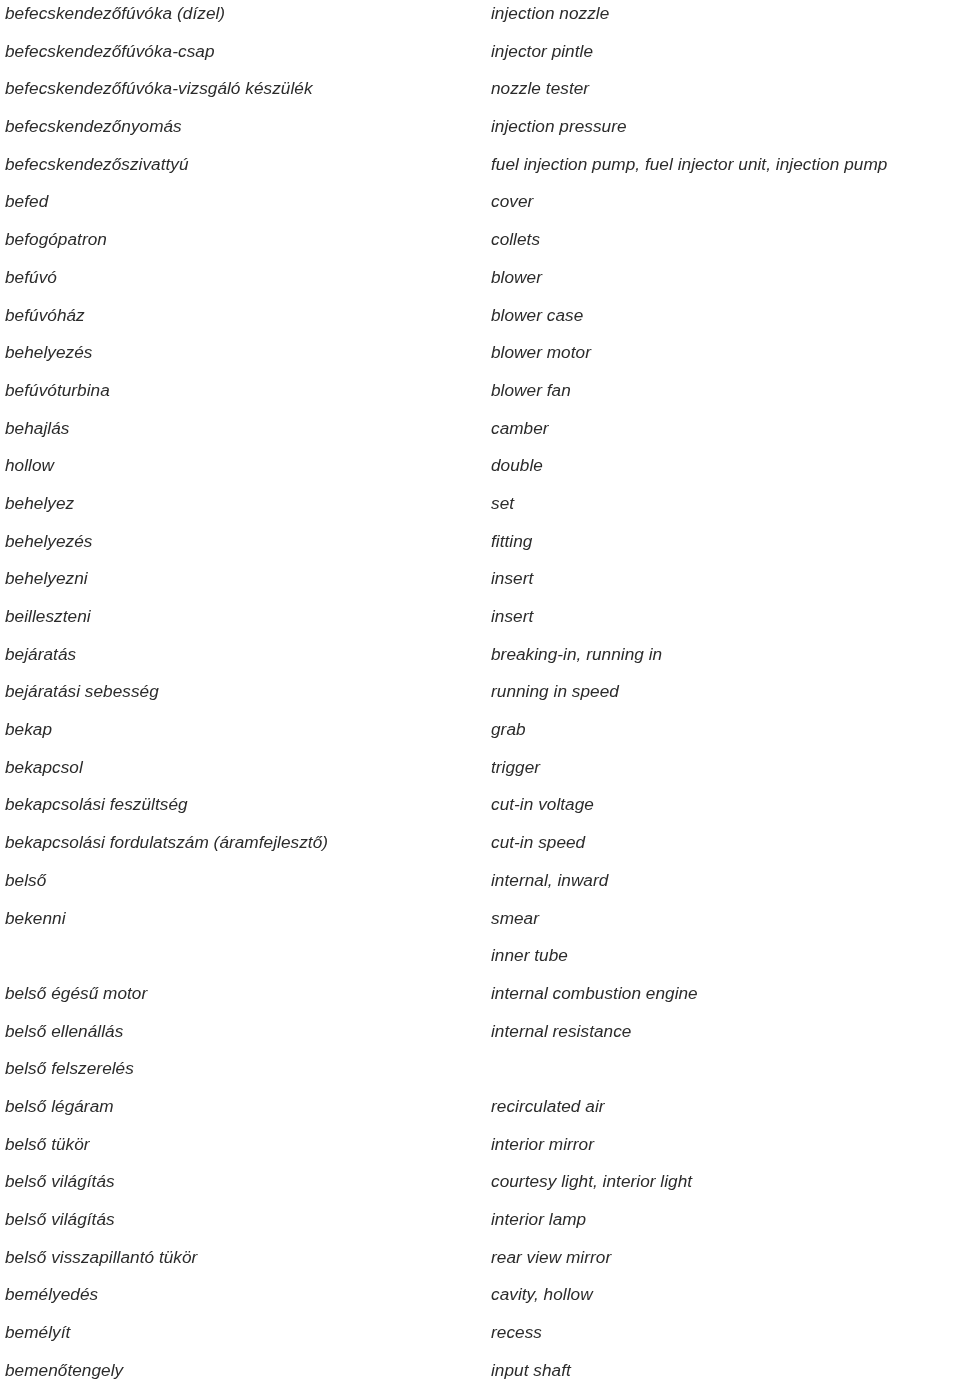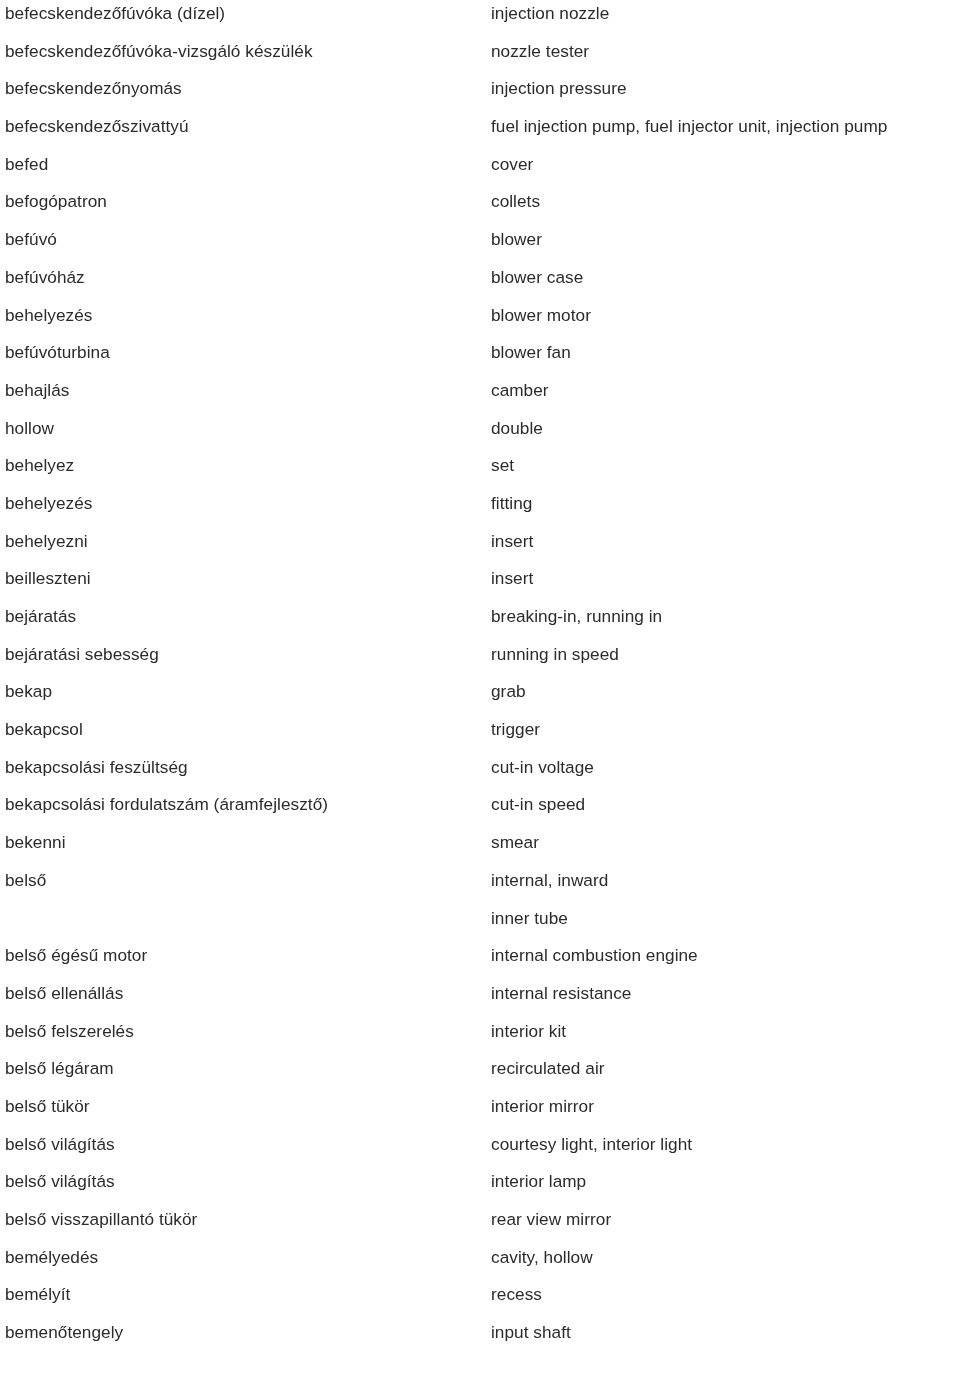--- a/index.html
+++ b/index.html
@@ -22,20 +22,21 @@
     position: absolute;
     left: 0;
     top: 0;
     width: 960px;
   }
 
   .entry-row {
     position: relative;
     height: 37.7px;
     width: 921px;
+    font-style: italic;
   }
 
   .term-source,
   .term-target {
     position: absolute;
     top: 0;
     font-size: 17.2px;
     line-height: 27px;
     white-space: nowrap;
     letter-spacing: 0.05px;
@@ -53,20 +54,24 @@
 </style>
 </head>
 <body>
 
 <div id="glossary">
     <div class="entry-row">
       <span class="term-source">befecskendezőfúvóka (dízel)</span>
       <span class="term-target">injection nozzle</span>
     </div>
     <div class="entry-row">
+      <span class="term-source">befecskendezőfúvóka-csap</span>
+      <span class="term-target">injector pintle</span>
+    </div>
+    <div class="entry-row">
       <span class="term-source">befecskendezőfúvóka-vizsgáló készülék</span>
       <span class="term-target">nozzle tester</span>
     </div>
     <div class="entry-row">
       <span class="term-source">befecskendezőnyomás</span>
       <span class="term-target">injection pressure</span>
     </div>
     <div class="entry-row">
       <span class="term-source">befecskendezőszivattyú</span>
       <span class="term-target">fuel injection pump, fuel injector unit, injection pump</span>
@@ -137,41 +142,40 @@
     </div>
     <div class="entry-row">
       <span class="term-source">bekapcsolási feszültség</span>
       <span class="term-target">cut-in voltage</span>
     </div>
     <div class="entry-row">
       <span class="term-source">bekapcsolási fordulatszám (áramfejlesztő)</span>
       <span class="term-target">cut-in speed</span>
     </div>
     <div class="entry-row">
+      <span class="term-source">belső</span>
+      <span class="term-target">internal, inward</span>
+    </div>
+    <div class="entry-row">
       <span class="term-source">bekenni</span>
       <span class="term-target">smear</span>
     </div>
     <div class="entry-row">
-      <span class="term-source">belső</span>
-      <span class="term-target">internal, inward</span>
-    </div>
-    <div class="entry-row">
       <span class="term-target">inner tube</span>
     </div>
     <div class="entry-row">
       <span class="term-source">belső égésű motor</span>
       <span class="term-target">internal combustion engine</span>
     </div>
     <div class="entry-row">
       <span class="term-source">belső ellenállás</span>
       <span class="term-target">internal resistance</span>
     </div>
     <div class="entry-row">
       <span class="term-source">belső felszerelés</span>
-      <span class="term-target">interior kit</span>
     </div>
     <div class="entry-row">
       <span class="term-source">belső légáram</span>
       <span class="term-target">recirculated air</span>
     </div>
     <div class="entry-row">
       <span class="term-source">belső tükör</span>
       <span class="term-target">interior mirror</span>
     </div>
     <div class="entry-row">

